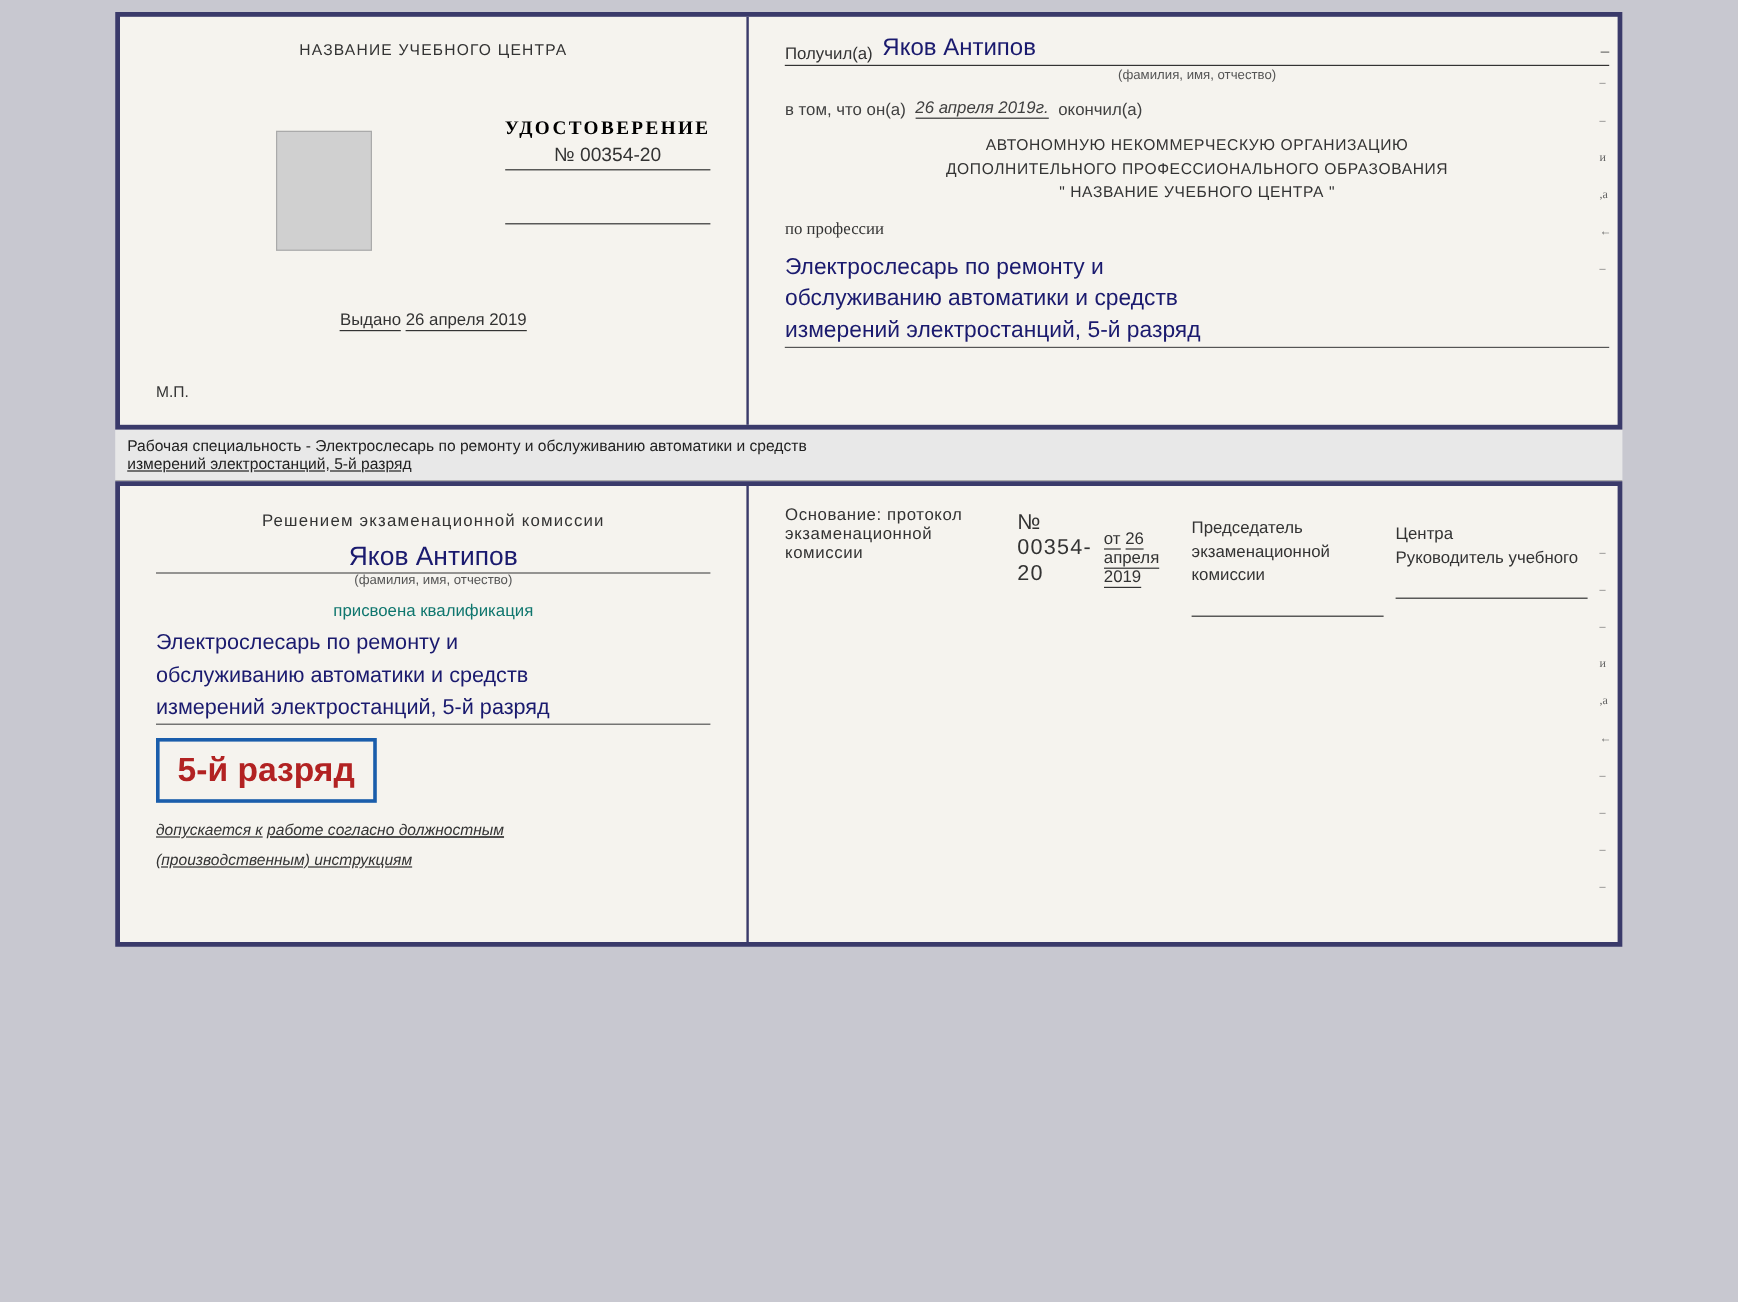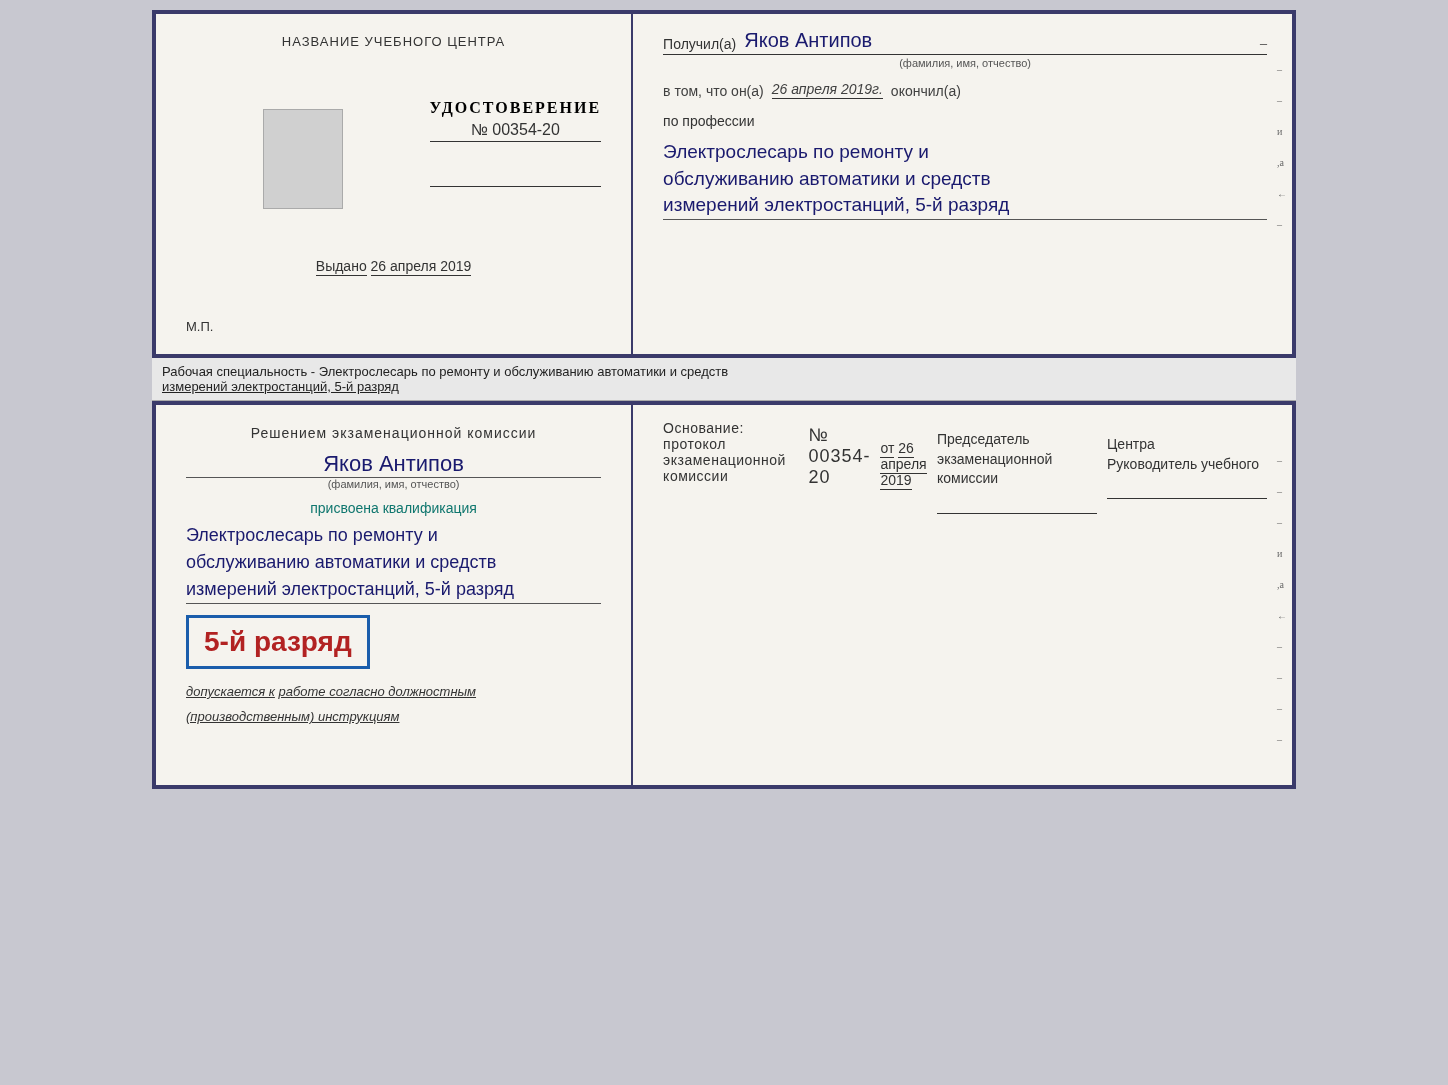--- a/index.html
+++ b/index.html
@@ -9,21 +9,21 @@
       width: 1448px;
       min-height: 1085px;
       display: flex;
       flex-direction: column;
       align-items: center;
       padding: 10px;
       gap: 8px;
     }
 
     .document-container {
-      width: 1144px;
+      width: 1256px;
       display: flex;
       flex-direction: column;
       gap: 0;
     }
 
     
     .diploma-spread {
       display: flex;
       width: 100%;
       border: 4px solid #3a3a6a;
@@ -38,21 +38,21 @@
       display: flex;
       flex-direction: column;
       align-items: center;
       justify-content: space-between;
       min-height: 340px;
       position: relative;
     }
 
     .diploma-right {
       width: 58%;
-      padding: 15px 25px 15px 30px;
+      padding: 15px 7px 15px 30px;
       display: flex;
       flex-direction: column;
       gap: 8px;
       position: relative;
     }
 
     .school-name-top {
       text-align: center;
       font-size: 13px;
       letter-spacing: 1px;
@@ -168,21 +168,21 @@
       font-size: 13px;
       font-family: Arial, sans-serif;
       color: #333;
       letter-spacing: 0.5px;
       line-height: 1.5;
       margin-top: 4px;
     }
 
     .profession-label {
       font-size: 14px;
-      font-family: Liberation Sans, sans-serif;
+      font-family: Liberation Serif, serif;
       color: #333;
       margin-top: 6px;
     }
 
     .profession-handwritten {
       font-family: 'Comic Sans MS', cursive, sans-serif;
       font-size: 19px;
       color: #1a1a6e;
       border-bottom: 1px solid #555;
       margin-top: 2px;
@@ -390,20 +390,25 @@
         </div>
         <div class="name-subtitle">(фамилия, имя, отчество)</div>
       </div>
 
       <div class="cert-line">
         <span>в том, что он(а)</span>
         <span class="date-underline">26 апреля 2019г.</span>
         <span>окончил(а)</span>
       </div>
 
+      <div class="org-block">
+        <div>АВТОНОМНУЮ НЕКОММЕРЧЕСКУЮ ОРГАНИЗАЦИЮ</div>
+        <div>ДОПОЛНИТЕЛЬНОГО ПРОФЕССИОНАЛЬНОГО ОБРАЗОВАНИЯ</div>
+        <div>"  НАЗВАНИЕ УЧЕБНОГО ЦЕНТРА  "</div>
+      </div>
 
       <div class="profession-label">по профессии</div>
       <div class="profession-handwritten">
         <div>Электрослесарь по ремонту и</div>
         <div>обслуживанию автоматики и средств</div>
         <div>измерений электростанций, 5-й разряд</div>
       </div>
 
       <div style="position:absolute; right:5px; top:50px; display:flex; flex-direction:column; gap:20px; font-size:10px; color:#666;">
         <span>–</span>

